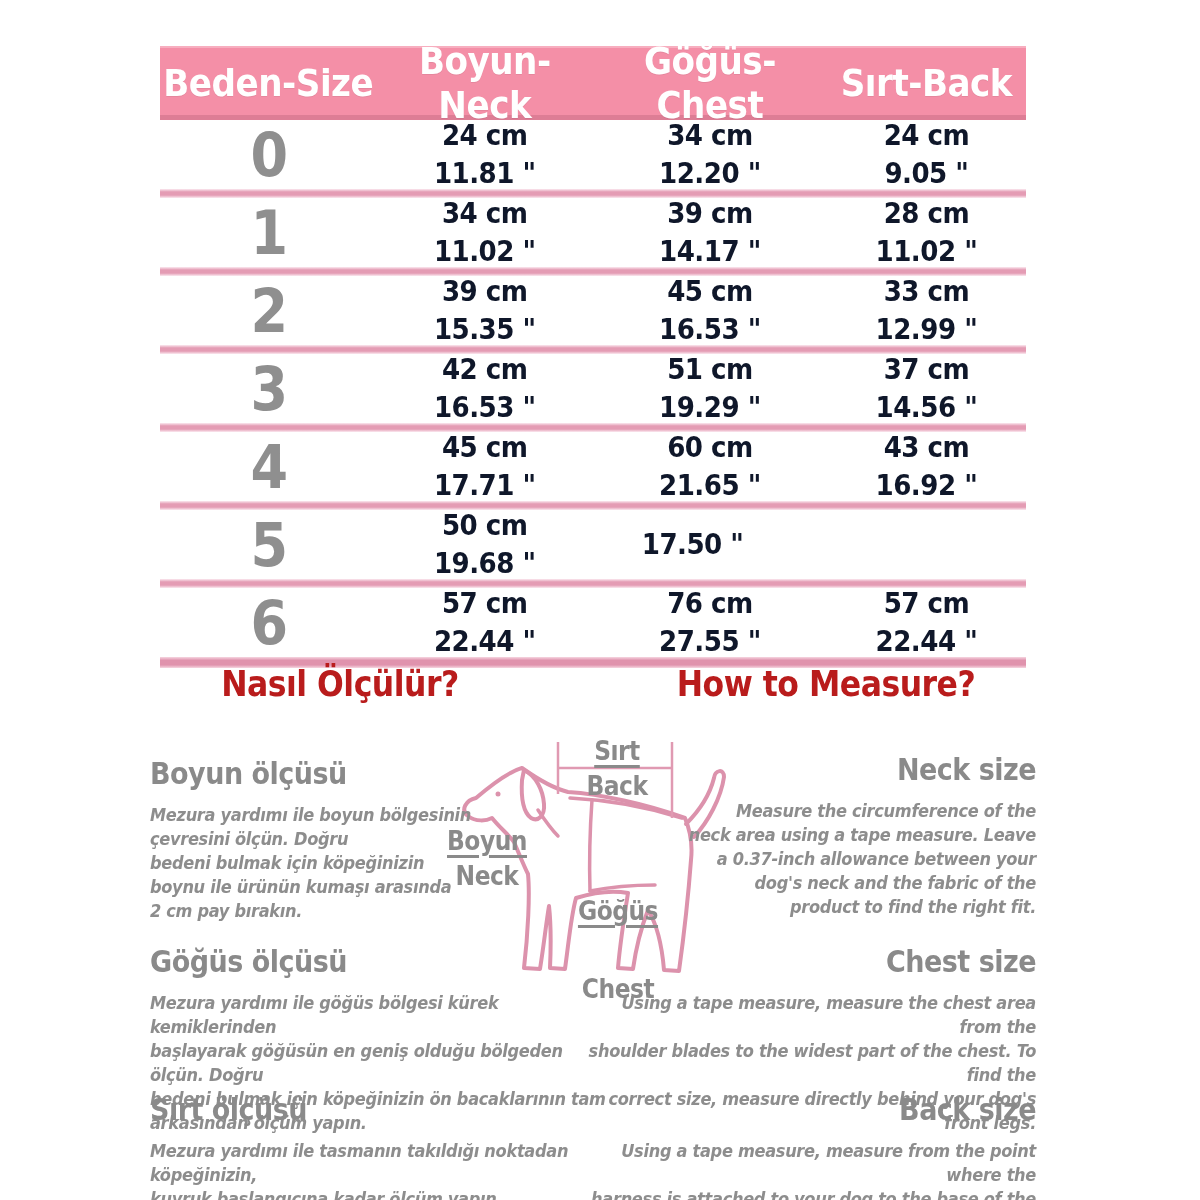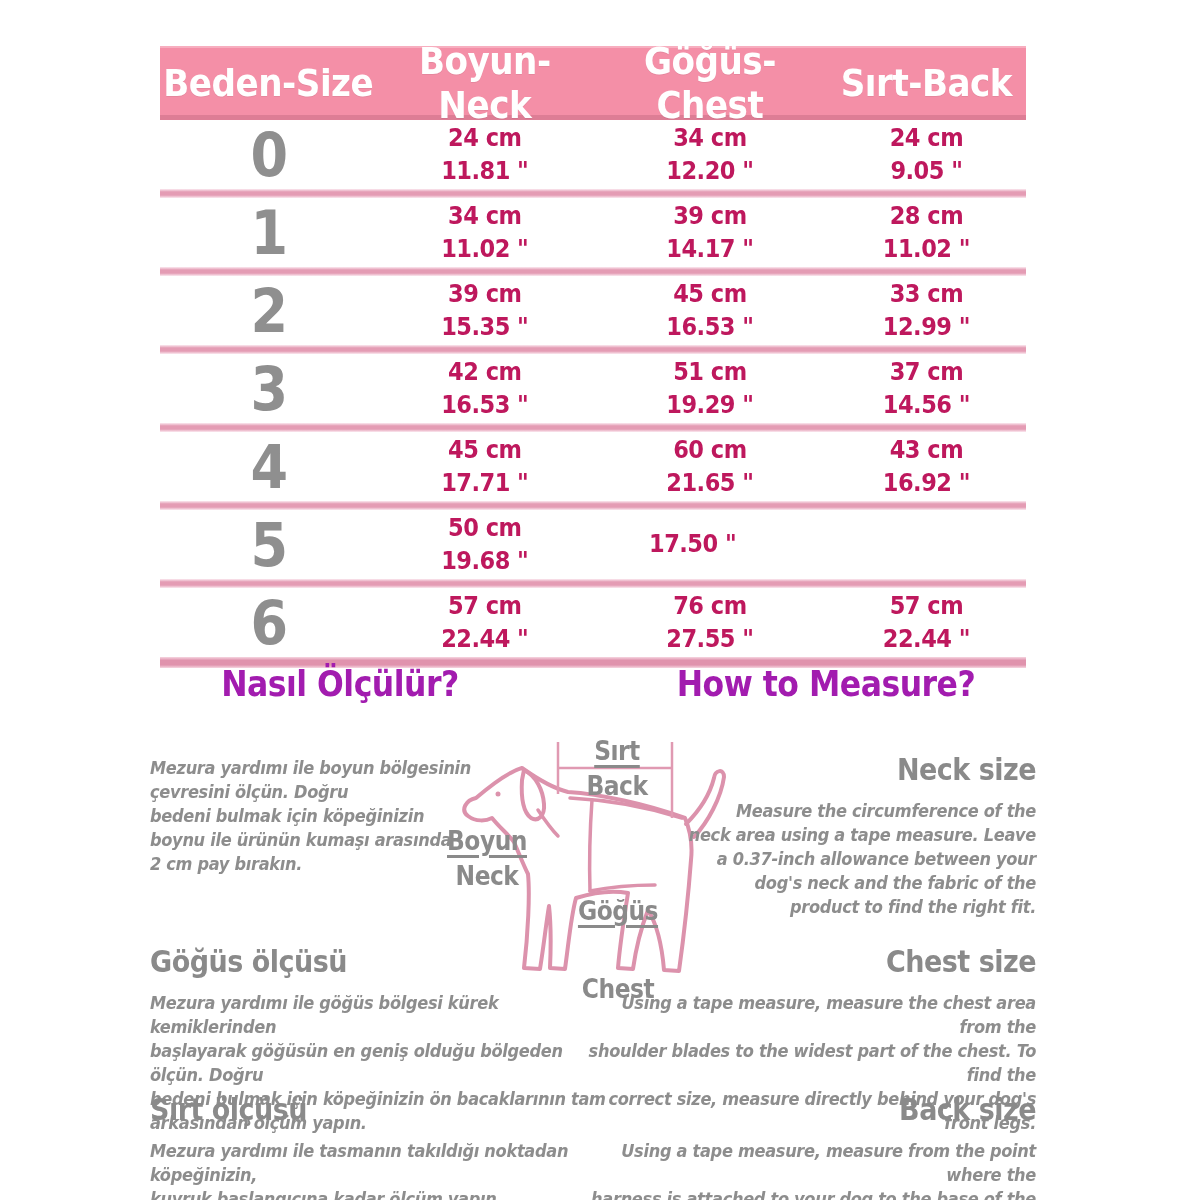--- a/index.html
+++ b/index.html
@@ -19,30 +19,30 @@
   .th {
     color:#ffffff; font-weight:bold; font-size:38px; text-align:center;
     letter-spacing:-0.5px; text-shadow:0 1px 0 rgba(0,0,0,.06);
   }
   .col0{width:25%;} .col1{width:25%;} .col2{width:27%;} .col3{width:23%;}
   .trow { display:flex; align-items:center; height:69px; }
   .size-num {
     font-size:60px; font-weight:bold; color:#8f8f8f;
     text-align:center; line-height:1; letter-spacing:-2px;
   }
-  .meas { text-align:center; color:#be185d; font-weight:bold; font-size:25px; line-height:1.3; letter-spacing:-0.5px; }
+  .meas { text-align:center; color:#0f172a; font-weight:bold; font-size:29px; line-height:1.3; letter-spacing:-0.5px; }
   .sep {
     height:9px;
     background:linear-gradient(to bottom,#fbe9f0,#e49cb4 32%,#e49cb4 68%,#fbe9f0);
   }
   .sep.last { height:11px; background:linear-gradient(to bottom,#f6d6e1,#e093ad 30%,#e093ad 72%,#f6d6e1); }
 
   
   .big-h {
-    position:absolute; color:#a21caf; font-weight:bold; font-size:35px;
+    position:absolute; color:#b91c1c; font-weight:bold; font-size:35px;
     letter-spacing:-0.5px; text-align:center;
   }
   .big-h.tr { left:140px; top:664px; width:400px; }
   .big-h.en { left:616px; top:664px; width:420px; }
 
   
   .sec { position:absolute; }
   .sec .sec-h { font-size:30px; font-weight:bold; color:#8a8a8a; letter-spacing:-0.5px; margin:0 0 12px 0; }
   .sec .sec-b {
     font-size:18px; font-weight:bold; color:#8d8d8d; line-height:24px;
@@ -240,20 +240,21 @@
   </div>
 
   <div class="diag-label u lbl-sirt-tr">Sırt</div>
   <div class="diag-label   lbl-sirt-en">Back</div>
   <div class="diag-label u lbl-boyun-tr">Boyun</div>
   <div class="diag-label   lbl-boyun-en">Neck</div>
   <div class="diag-label u lbl-gogus-tr">Göğüs</div>
   <div class="diag-label   lbl-gogus-en">Chest</div>
 
   <div class="sec left tr1">
+    <h3 class="sec-h">Boyun ölçüsü</h3>
     <p class="sec-b">Mezura yardımı ile boyun bölgesinin
 çevresini ölçün. Doğru
 bedeni bulmak için köpeğinizin
 boynu ile ürünün kumaşı arasında
 2 cm pay bırakın.</p>
   </div>
   <div class="sec left tr2">
     <h3 class="sec-h">Göğüs ölçüsü</h3>
     <p class="sec-b">Mezura yardımı ile göğüs bölgesi kürek kemiklerinden
 başlayarak göğüsün en geniş olduğu bölgeden ölçün. Doğru

